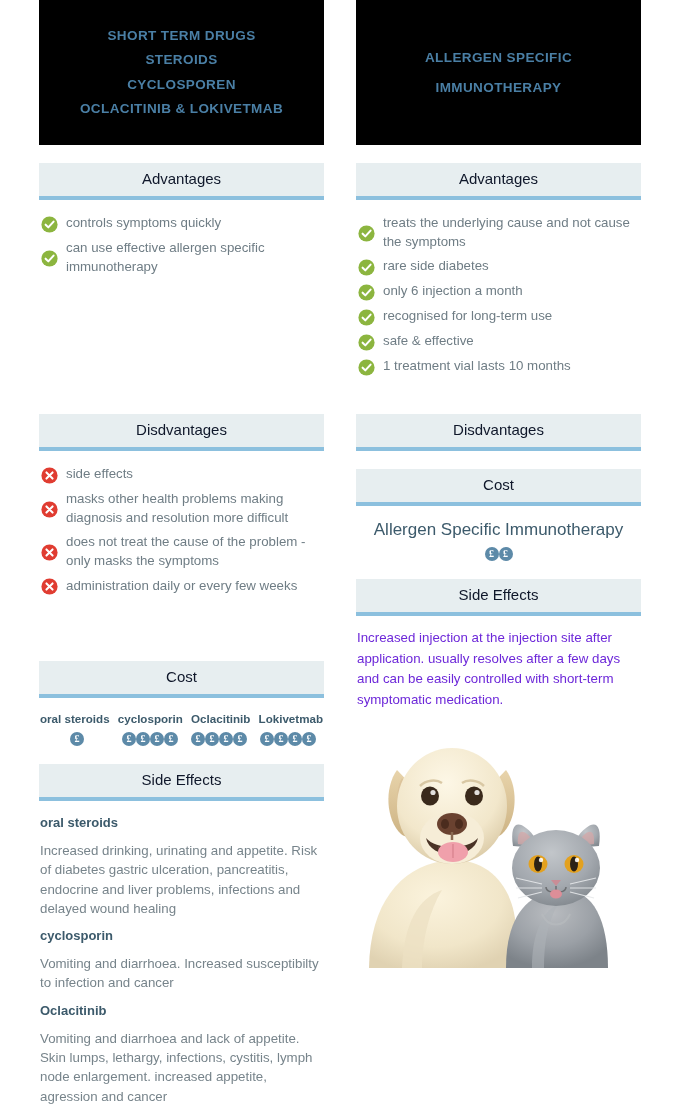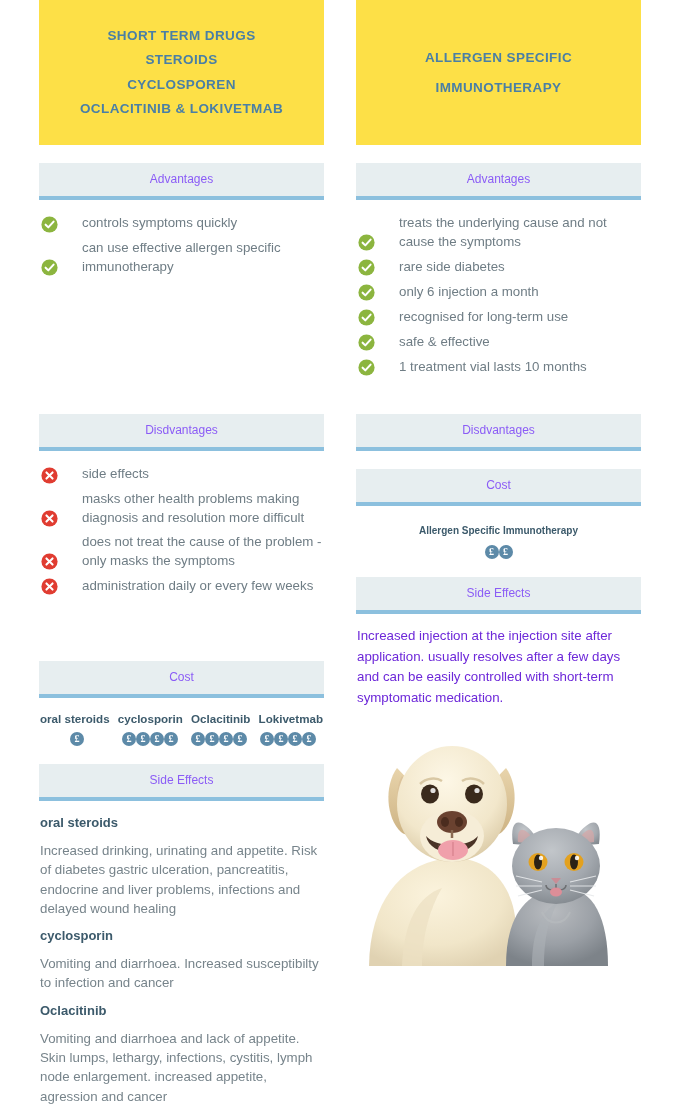--- a/index.html
+++ b/index.html
@@ -19,21 +19,21 @@
   .col {
     position: absolute;
     top: 0;
     width: 285px;
   }
   .col-left  { left: 39px; }
   .col-right { left: 356px; }
 
   
   .title-box {
-    background: #fde047;
+    background: #000000;
     height: 145px;
     display: flex;
     flex-direction: column;
     align-items: center;
     justify-content: center;
     padding: 6px 10px;
   }
   .title-line {
     color: #4a7fa5;
     font-weight: bold;
@@ -46,33 +46,32 @@
 
   
   .sec-head {
     background: #e7eef0;
     border-bottom: 4px solid #8cc0de;
     text-align: center;
     padding: 5px 0 6px;
     margin-top: 18px;
   }
   .sec-head-text {
-    color: #8b5cf6;
-    font-size: 12px;
+    color: #0f172a;
+    font-size: 15px;
     font-weight: normal;
     line-height: 22px;
   }
 
   
   .bullets { padding: 14px 2px 0 2px; }
   .bullet {
     display: flex;
-    align-items: flex-end;
+    align-items: center;
     margin-bottom: 6px;
-    gap: 16px;
   }
   .bullet .ico {
     flex: 0 0 auto;
     width: 17px;
     height: 17px;
     margin-right: 8px;
     margin-top: 2px;
   }
   .bullet .txt {
     color: #6f7d85;
@@ -115,22 +114,22 @@
     font-size: 10px;
     font-weight: bold;
     line-height: 14px;
     text-align: center;
     font-family: "Liberation Serif", serif;
   }
   
   .cost-center { text-align: center; padding-top: 14px; }
   .cost-center .cost-name-single {
     color: #3c5a6b;
-    font-size: 10px;
-    font-weight: bold;
+    font-size: 17px;
+    font-weight: normal;
     margin-top: 11px;
   }
   .cost-center .coins-group {
     margin-top: 7px;
     justify-content: center;
   }
 
   
   .se-body { padding: 12px 1px 0 1px; }
   .se-drug {

